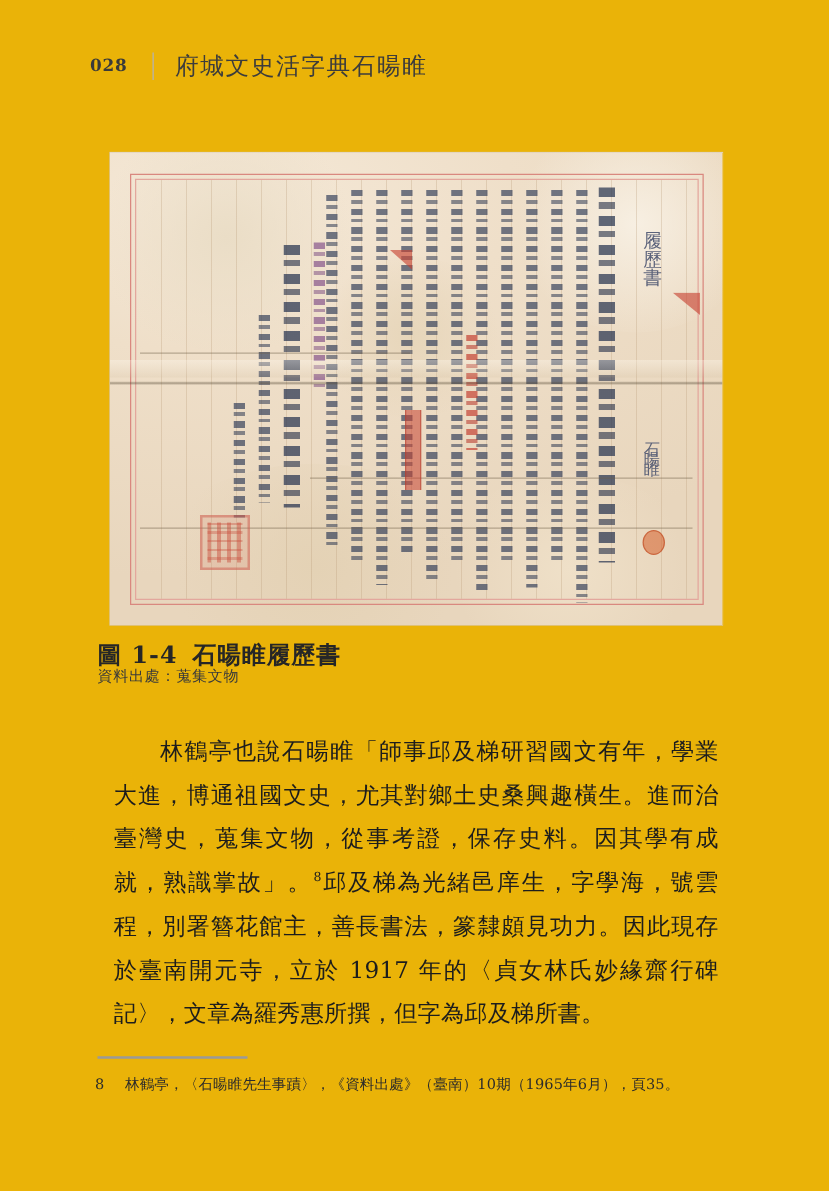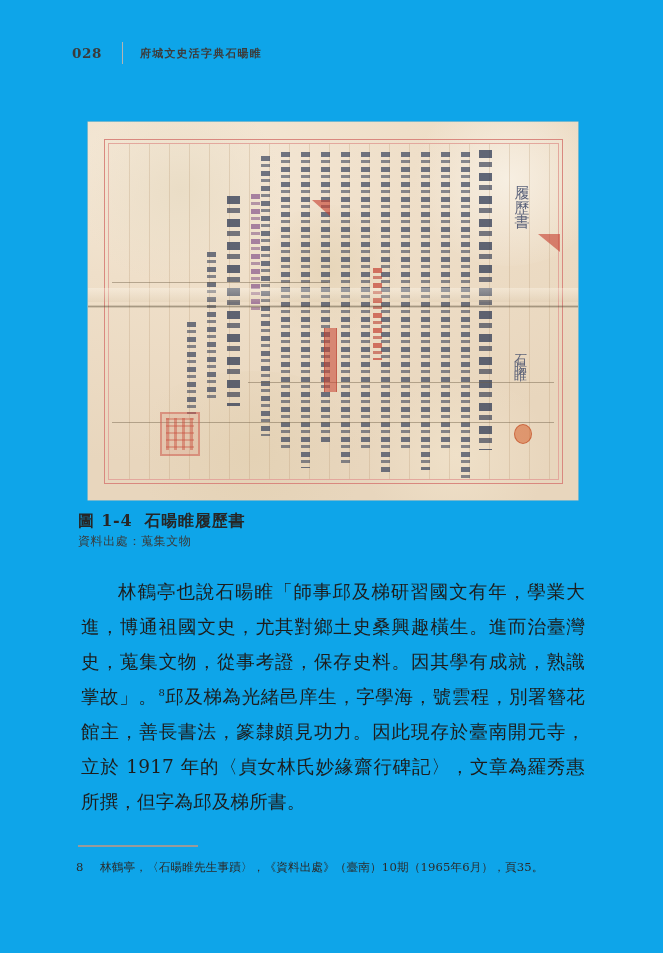--- a/index.html
+++ b/index.html
@@ -12,21 +12,21 @@
     height: 953px;
     position: relative;
     overflow: hidden;
     font-family: "DejaVu Sans", "Liberation Sans", sans-serif;
     color: #262626;
   }
 
   .page {
     position: absolute;
     inset: 0;
-    background: #0ea5e9;
+    background: #eab308;
   }
 
   
   .running-head {
     position: absolute;
     left: 72px;
     top: 38px;
     height: 30px;
     display: flex;
     align-items: center;
@@ -40,25 +40,24 @@
     color: #3a3a3a;
   }
   .head-rule {
     width: 1px;
     height: 22px;
     background: #b4b4b4;
     margin: 0 17px 0 20px;
   }
   .head-title {
     font-family: "DejaVu Serif", "Liberation Serif", serif;
-    font-size: 11px;
+    font-size: 19px;
     letter-spacing: 1.2px;
     color: #3c3c3c;
     white-space: nowrap;
-    font-weight: bold;
   }
 
   
   .figure {
     position: absolute;
     left: 88px;
     top: 122px;
     width: 490px;
     height: 378px;
   }
@@ -252,21 +251,21 @@
     border-left: 1px solid rgba(180,55,40,0.5);
     border-right: 1px solid rgba(180,55,40,0.5);
   }
 
   
   .caption {
     position: absolute;
     left: 78px;
     top: 511px;
     font-family: "DejaVu Serif", "Liberation Serif", serif;
-    font-size: 16px;
+    font-size: 19px;
     font-weight: 700;
     letter-spacing: 0.8px;
     color: #262626;
   }
   .caption .num { margin-right: 12px; }
   .credit {
     position: absolute;
     left: 78px;
     top: 533px;
     font-family: "DejaVu Serif", "Liberation Serif", serif;
@@ -282,21 +281,21 @@
     top: 568px;
     width: 516px;
     font-family: "DejaVu Serif", "Liberation Serif", serif;
     font-size: 18.5px;
     line-height: 35px;
     letter-spacing: 0.2px;
     color: #1d1d1d;
     text-align: justify;
     text-justify: inter-character;
   }
-  .body-text p { margin: 6px; text-indent: 2em; }
+  .body-text p { margin: 16px; text-indent: 2em; }
   .body-text sup {
     font-size: 10px;
     vertical-align: super;
     line-height: 0;
     margin-left: 1px;
   }
 
   
   .fn-rule {
     position: absolute;

